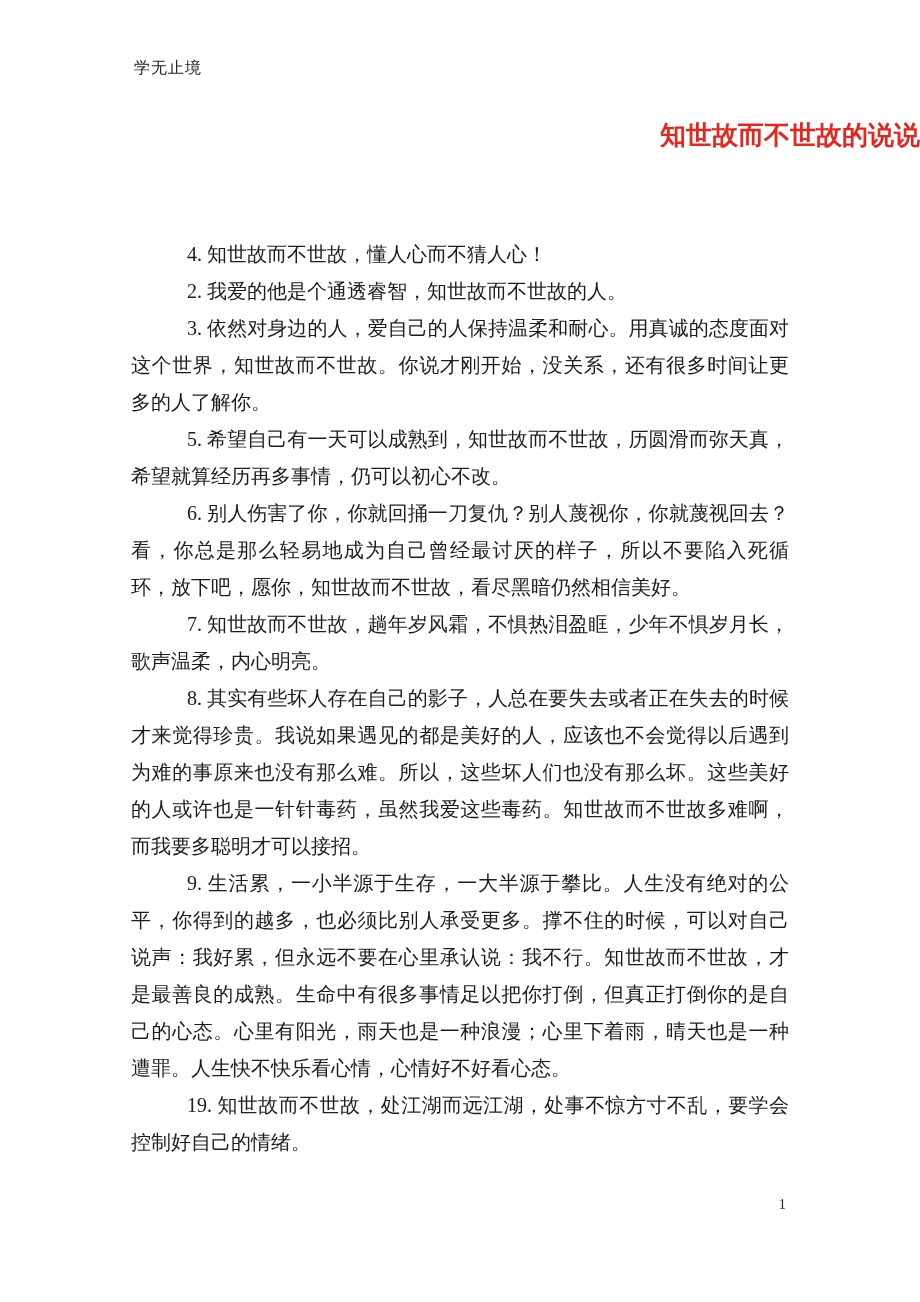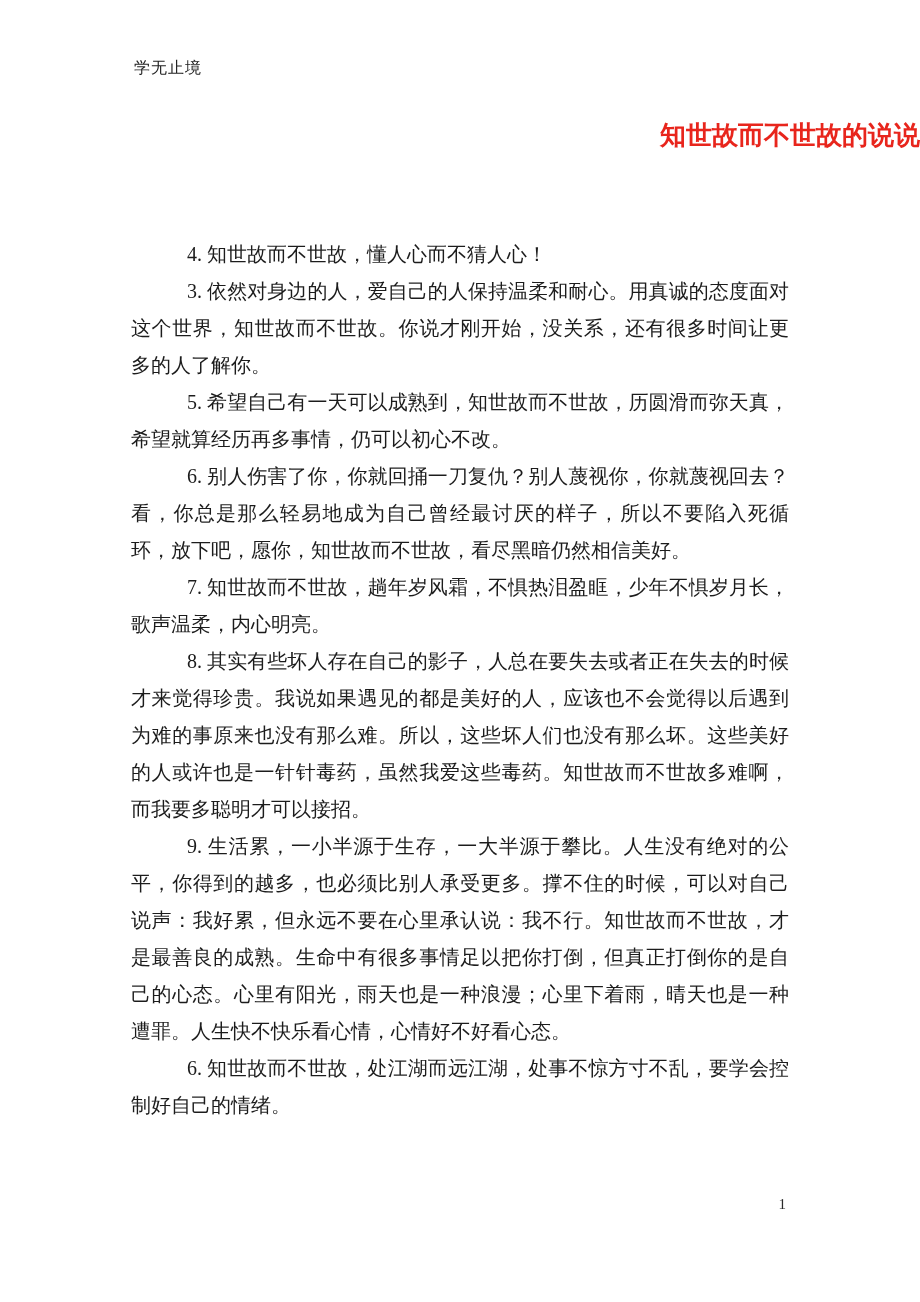--- a/index.html
+++ b/index.html
@@ -63,24 +63,25 @@
 <body>
 
 <div class="page">
 
   <div class="page-header">学无止境</div>
 
   <h1 class="doc-title" style="color: rgb(232, 37, 28);">知世故而不世故的说说</h1>
 
   <div class="doc-body">
       <p class="para">4. 知世故而不世故，懂人心而不猜人心！</p>
+      <p class="para">2. 我爱的他是个通透睿智，知世故而不世故的人。</p>
       <p class="para">3. 依然对身边的人，爱自己的人保持温柔和耐心。用真诚的态度面对这个世界，知世故而不世故。你说才刚开始，没关系，还有很多时间让更多的人了解你。</p>
       <p class="para">5. 希望自己有一天可以成熟到，知世故而不世故，历圆滑而弥天真，希望就算经历再多事情，仍可以初心不改。</p>
       <p class="para">6. 别人伤害了你，你就回捅一刀复仇？别人蔑视你，你就蔑视回去？看，你总是那么轻易地成为自己曾经最讨厌的样子，所以不要陷入死循环，放下吧，愿你，知世故而不世故，看尽黑暗仍然相信美好。</p>
       <p class="para">7. 知世故而不世故，趟年岁风霜，不惧热泪盈眶，少年不惧岁月长，歌声温柔，内心明亮。</p>
       <p class="para">8. 其实有些坏人存在自己的影子，人总在要失去或者正在失去的时候才来觉得珍贵。我说如果遇见的都是美好的人，应该也不会觉得以后遇到为难的事原来也没有那么难。所以，这些坏人们也没有那么坏。这些美好的人或许也是一针针毒药，虽然我爱这些毒药。知世故而不世故多难啊，而我要多聪明才可以接招。</p>
       <p class="para">9. 生活累，一小半源于生存，一大半源于攀比。人生没有绝对的公平，你得到的越多，也必须比别人承受更多。撑不住的时候，可以对自己说声：我好累，但永远不要在心里承认说：我不行。知世故而不世故，才是最善良的成熟。生命中有很多事情足以把你打倒，但真正打倒你的是自己的心态。心里有阳光，雨天也是一种浪漫；心里下着雨，晴天也是一种遭罪。人生快不快乐看心情，心情好不好看心态。</p>
-      <p class="para">6. 知世故而不世故，处江湖而远江湖，处事不惊方寸不乱，要学会控制好自己的情绪。</p>
+      <p class="para">19. 知世故而不世故，处江湖而远江湖，处事不惊方寸不乱，要学会控制好自己的情绪。</p>
     </div>
 
   <div class="page-number">1</div>
 
 </div>
 
 </body></html>

